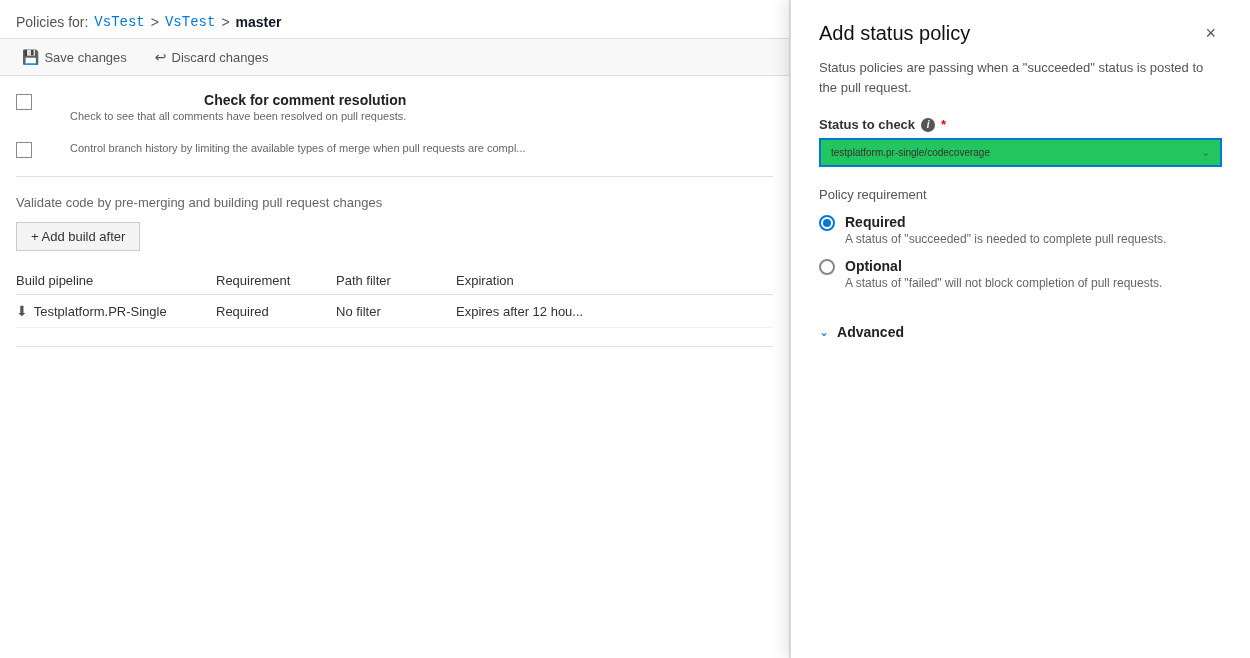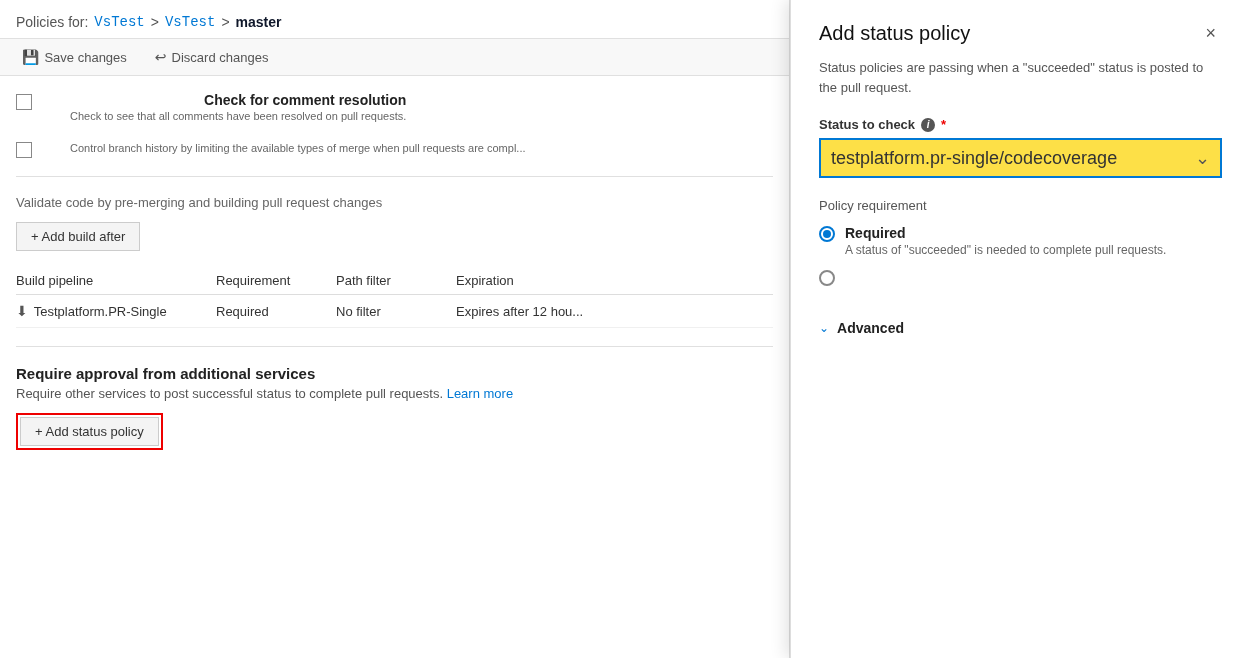--- a/index.html
+++ b/index.html
@@ -294,23 +294,23 @@
       align-items: center;
       justify-content: center;
       font-style: italic;
       cursor: default;
     }
 
     .select-field {
       width: 100%;
       border: 2px solid #0078d4;
       padding: 7px 10px;
-      font-size: 18px;
+      font-size: 10px;
       color: #333;
-      background: #fde047;
+      background: #22c55e;
       display: flex;
       align-items: center;
       justify-content: space-between;
       cursor: pointer;
       margin-bottom: 20px;
     }
 
     .select-chevron {
       color: #555;
     }
@@ -460,32 +460,20 @@
           <span>Testplatform.PR-Single</span>
         </div>
         <div class="table-cell">Required</div>
         <div class="table-cell">No filter</div>
         <div class="table-cell">Expires after 12 hou...</div>
       </div>
     </div>
 
     <hr class="section-divider">
 
-    <div class="approval-section">
-      <div class="approval-title">Require approval from additional services</div>
-      <div class="approval-desc">
-        <span>Require other services to post successful status to complete pull requests. </span>
-        <a class="learn-more">Learn more</a>
-      </div>
-      <div class="add-status-btn-wrapper">
-        <button class="add-status-btn">
-          <span>+ Add status policy</span>
-        </button>
-      </div>
-    </div>
   </div>
 </div>
 
 <div class="right-panel">
   <div class="modal-header">
     <div class="modal-title">Add status policy</div>
     <button class="close-btn">
       <span>×</span>
     </button>
   </div>
@@ -509,20 +497,24 @@
     <div class="radio-option">
       <div class="radio-circle filled"></div>
       <div>
         <div class="radio-label">Required</div>
         <div class="radio-desc">A status of "succeeded" is needed to complete pull requests.</div>
       </div>
     </div>
 
     <div class="radio-option">
       <div class="radio-circle empty"></div>
+      <div>
+        <div class="radio-label">Optional</div>
+        <div class="radio-desc">A status of "failed" will not block completion of pull requests.</div>
+      </div>
     </div>
   </div>
 
   <div class="advanced-section">
     <span class="chevron-icon">⌄</span>
     <span class="advanced-label">Advanced</span>
   </div>
 </div>
 
 </body></html>

